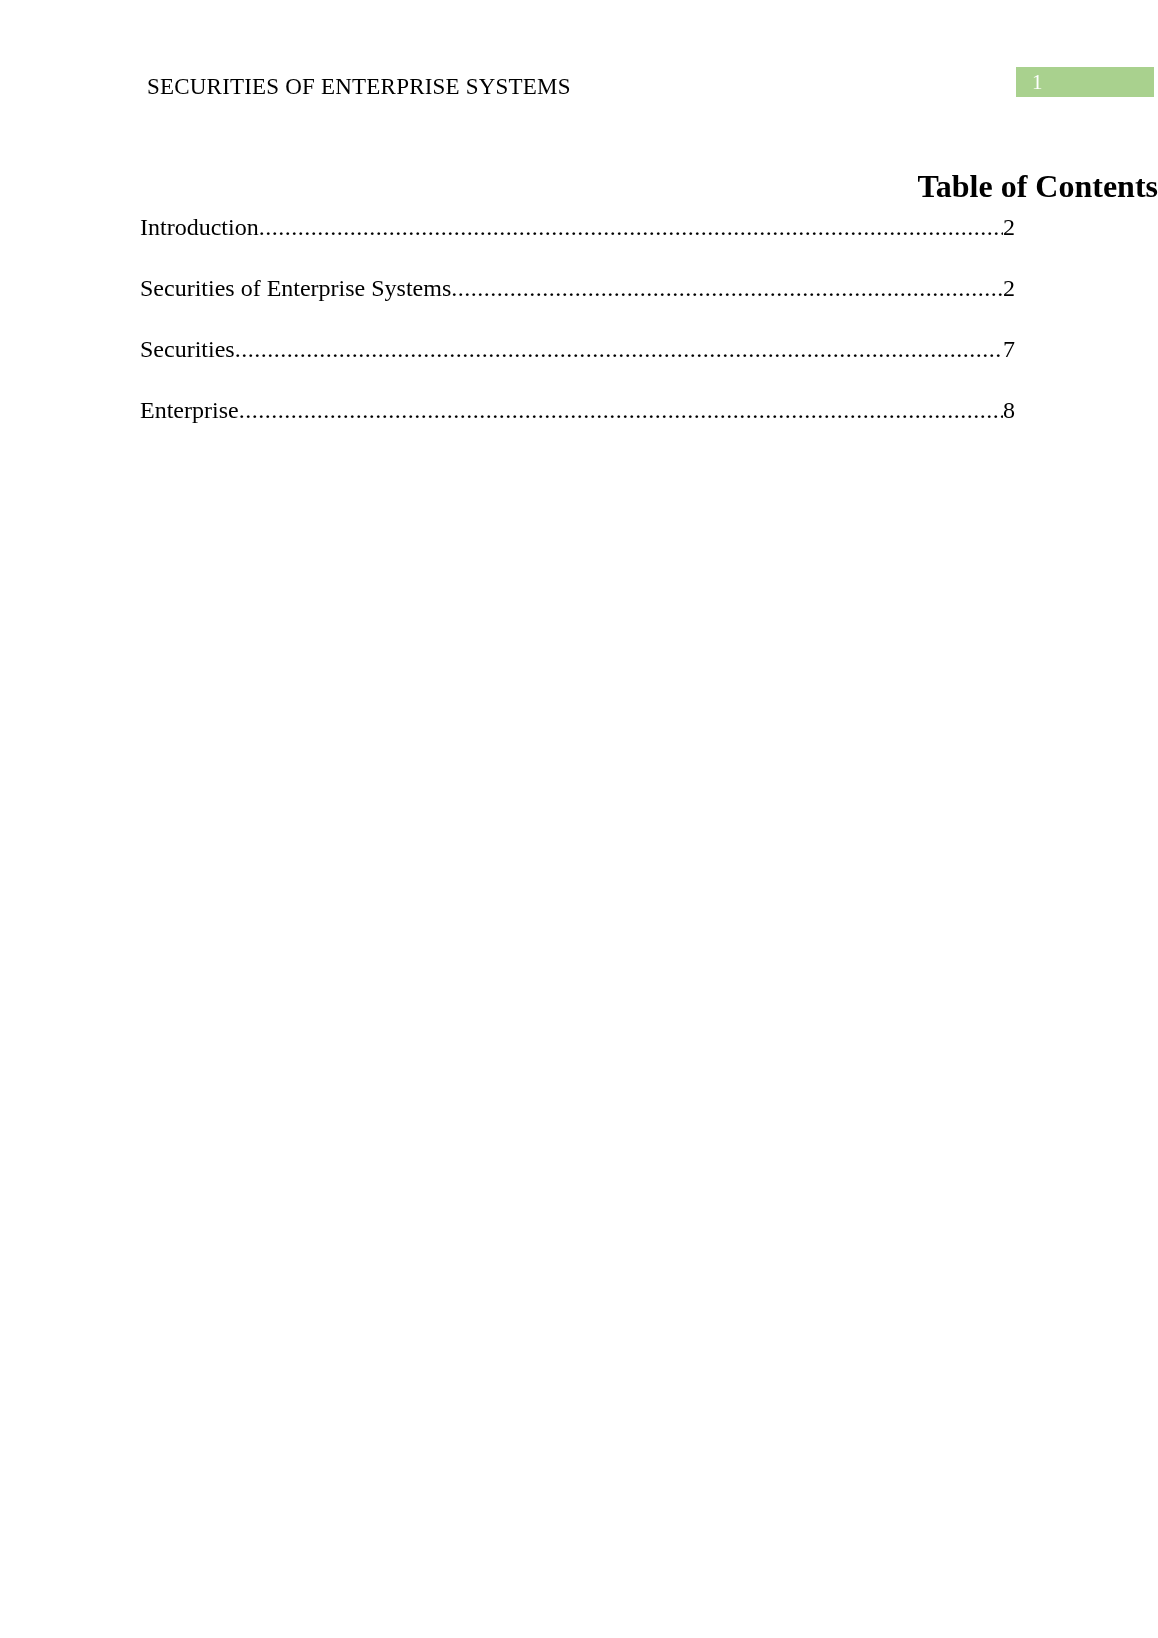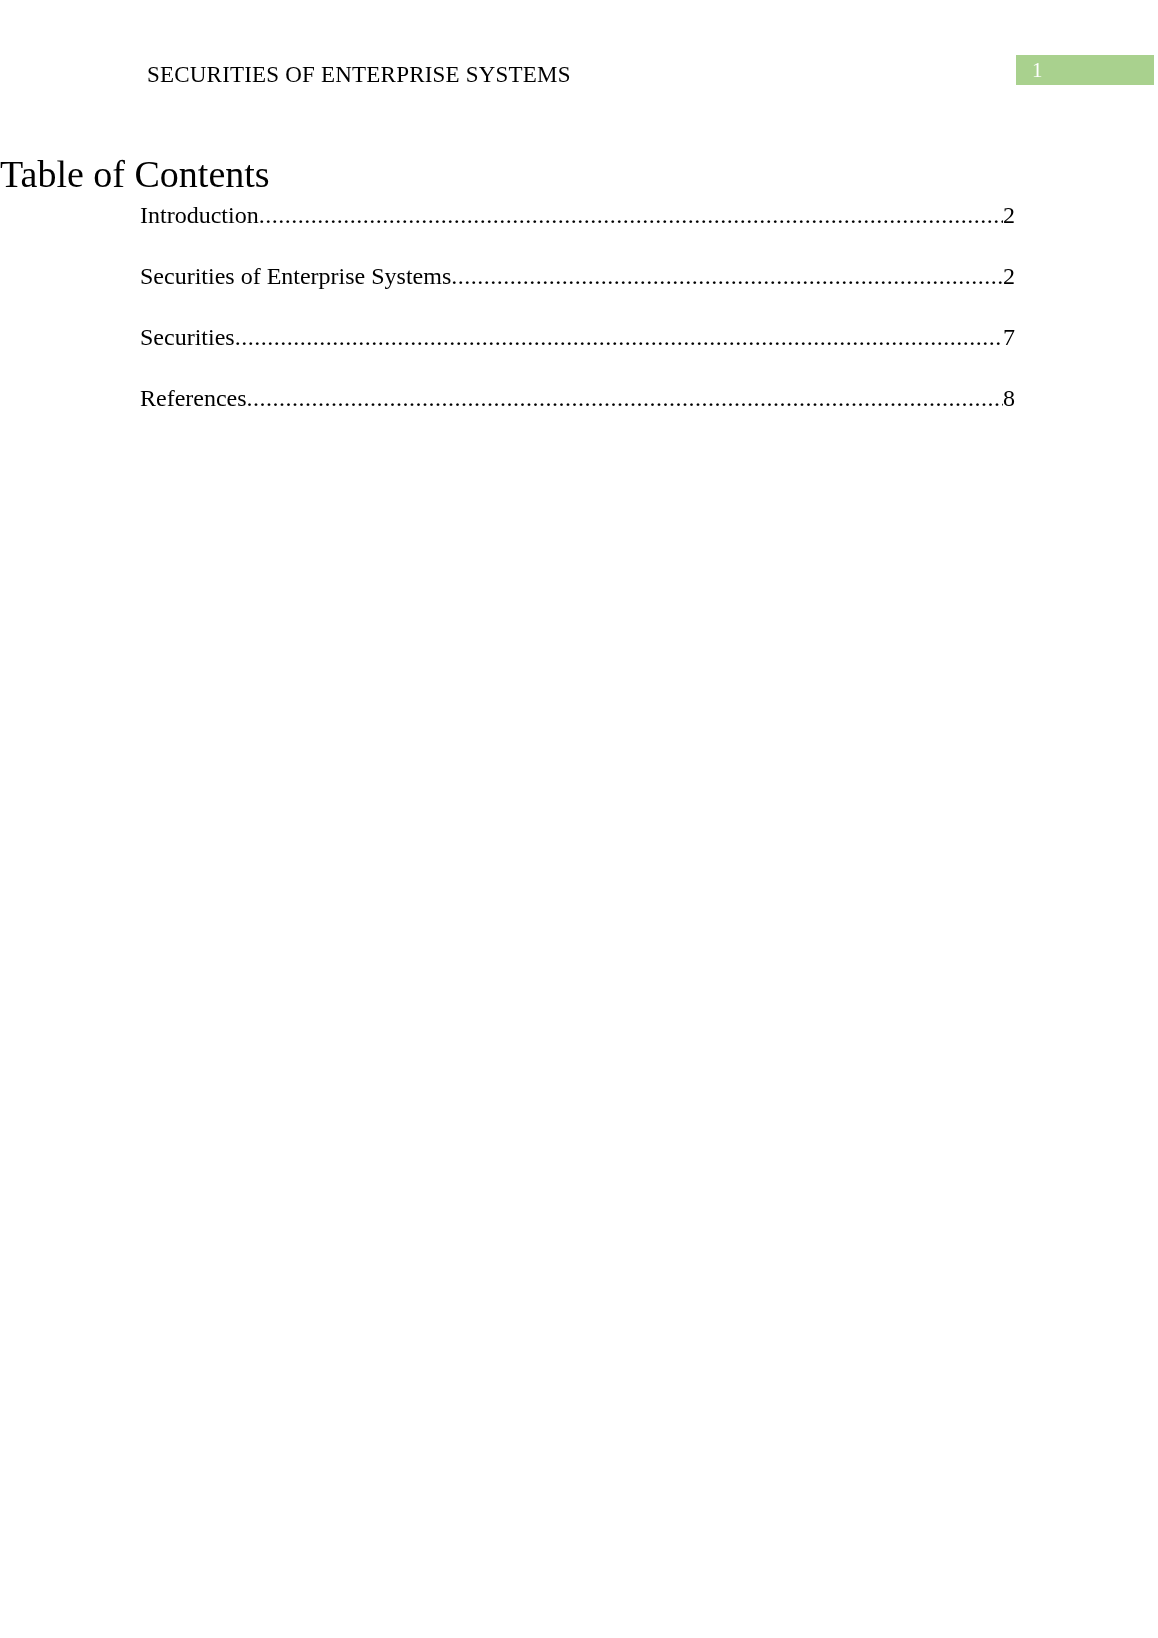--- a/index.html
+++ b/index.html
@@ -8,20 +8,21 @@
     background: #ffffff;
   }
   .page {
     position: relative;
     width: 1158px;
     height: 1173px;
     background: #ffffff;
     font-family: "Liberation Serif", serif;
     color: #000000;
     overflow: hidden;
+    margin-top: 12px;
   }
   .running-header {
     position: absolute;
     left: 147px;
     top: 62px;
     font-size: 23px;
     letter-spacing: 0.2px;
     white-space: nowrap;
   }
   .page-badge {
@@ -35,23 +36,23 @@
     background: #a9d18e;
     color: #ffffff;
     font-size: 21px;
     line-height: 30px;
   }
   .toc-title {
     position: absolute;
     left: 0;
     top: 155px;
     width: 100%;
-    text-align: left;
-    font-size: 38px;
-    font-weight: normal;
+    text-align: right;
+    font-size: 32px;
+    font-weight: bold;
     line-height: 38px;
   }
   .toc-list {
     position: absolute;
     left: 140px;
     top: 200px;
     width: 875px;
   }
   .toc-entry {
     display: flex;
@@ -100,19 +101,19 @@
         <span class="toc-label">Securities of Enterprise Systems</span>
         <span class="toc-dots">............................................................................................................................................................................................................................................................................................................</span>
         <span class="toc-page">2</span>
       </div>
       <div class="toc-entry">
         <span class="toc-label">Securities</span>
         <span class="toc-dots">............................................................................................................................................................................................................................................................................................................</span>
         <span class="toc-page">7</span>
       </div>
       <div class="toc-entry">
-        <span class="toc-label">References</span>
+        <span class="toc-label">Enterprise</span>
         <span class="toc-dots">............................................................................................................................................................................................................................................................................................................</span>
         <span class="toc-page">8</span>
       </div>
     </div>
 
 </div>
 
 </body></html>

